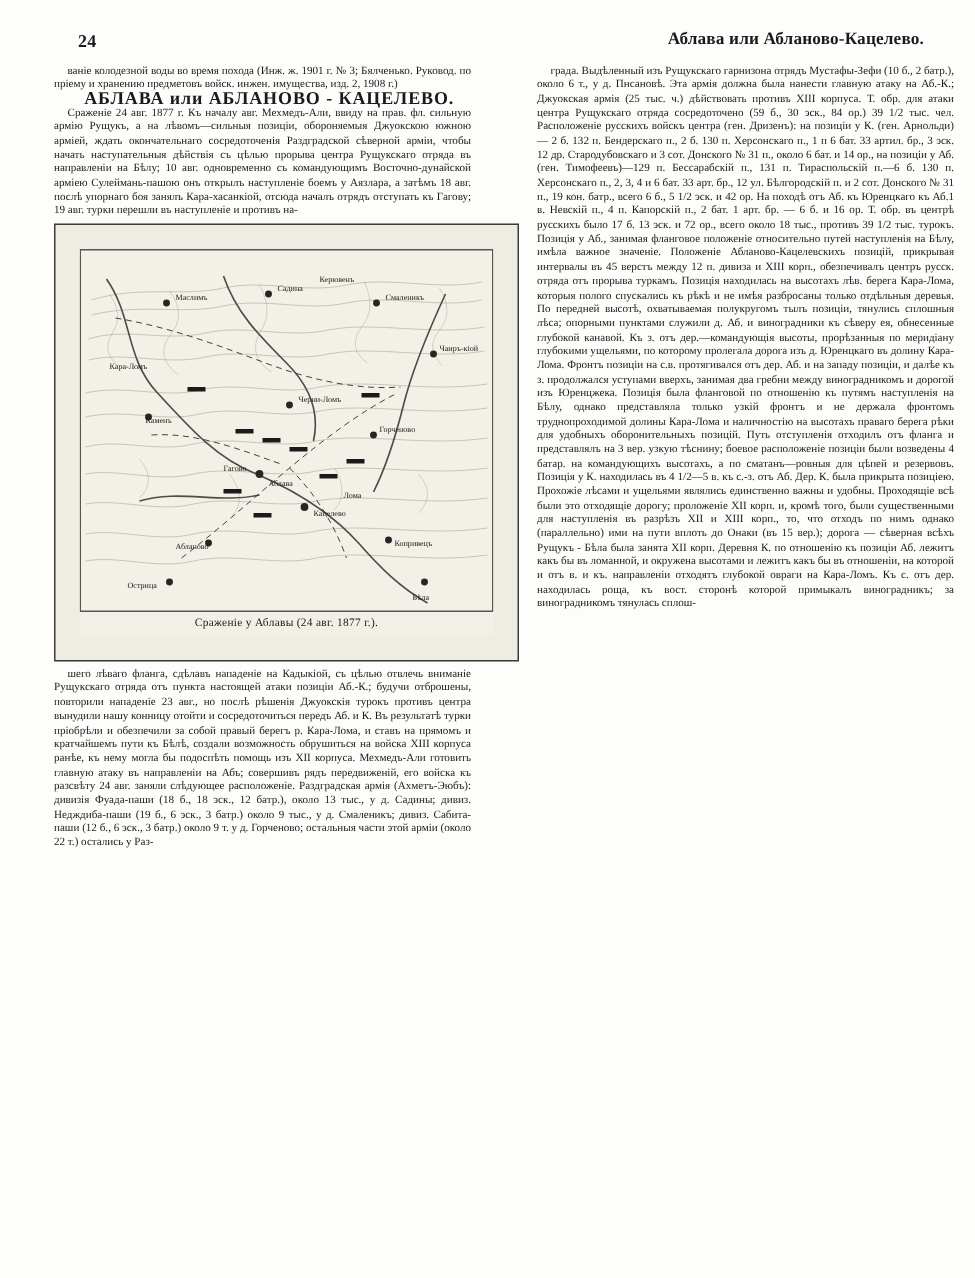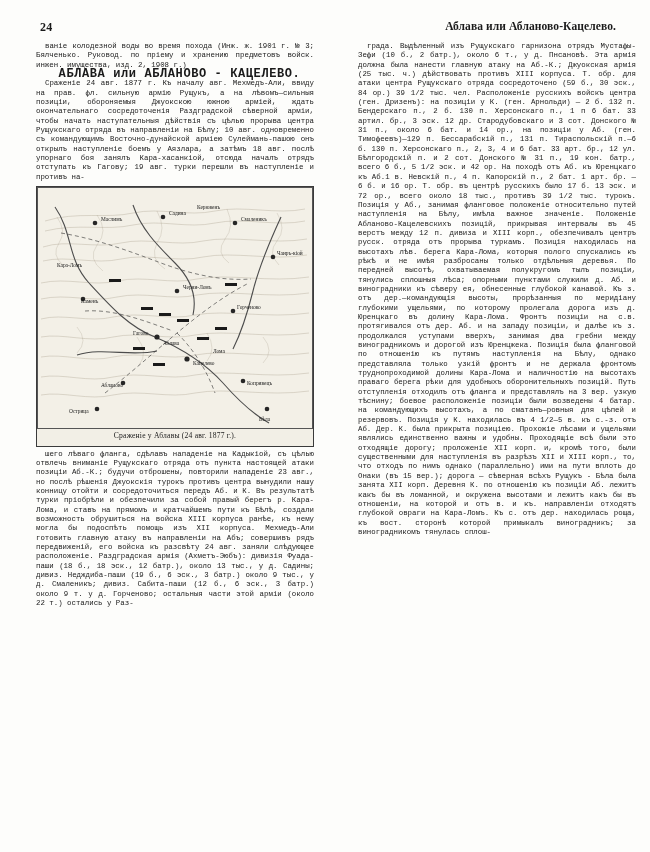--- a/index.html
+++ b/index.html
@@ -24,21 +24,21 @@
   }
   .header {
     position: absolute;
     left: 36px;
     top: 20px;
     width: 580px;
     height: 18px;
   }
   .page-number {
     position: absolute;
-    left: 4px;
+    left: 16px;
     top: 0;
     font-size: 12px;
     font-weight: bold;
     letter-spacing: 0.2px;
   }
   .running-title {
     position: absolute;
     left: 0;
     top: 0;
     width: 580px;
@@ -63,37 +63,36 @@
     text-align: justify;
     text-justify: inter-word;
     hyphens: auto;
   }
   .col-left { left: 0; }
   .col-right { left: 302px; margin-left: 20px; }
 
   .col p {
     margin: 0;
     text-indent: 9px;
-    font-family: Liberation Mono, monospace;
   }
 
   .section-title {
     margin: 4px 0 1px 0;
     text-align: center;
     font-size: 12px;
     font-weight: bold;
     letter-spacing: 0.6px;
     text-indent: 0;
   }
 
   .figure {
     margin: 4px 0 3px 0;
     border: 1px solid #3b3b3b;
     background: #efece3;
-    padding: 0;
+    padding: 16px;
     width: 276px;
     position: relative;
   }
   .map-wrap {
     position: relative;
     width: 276px;
     height: 242px;
     overflow: hidden;
     background: #f2efe6;
   }

